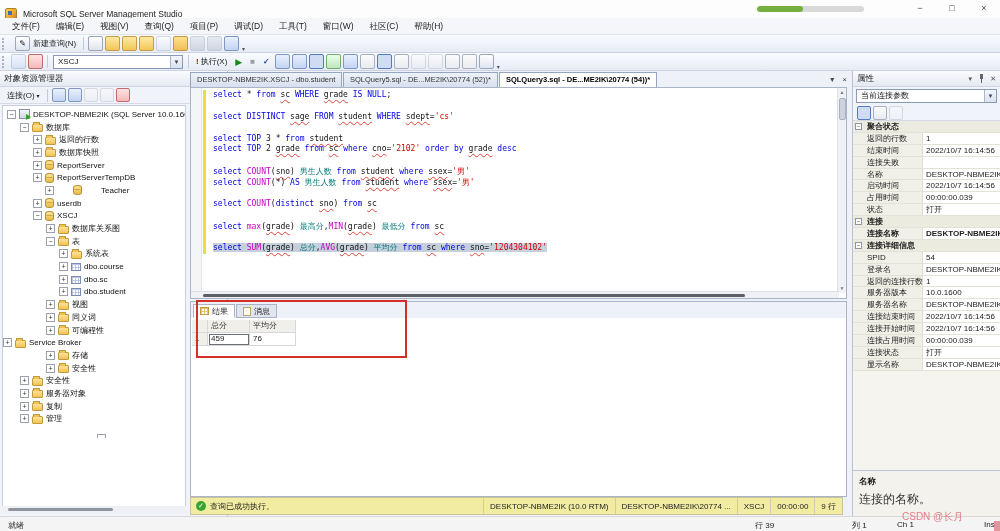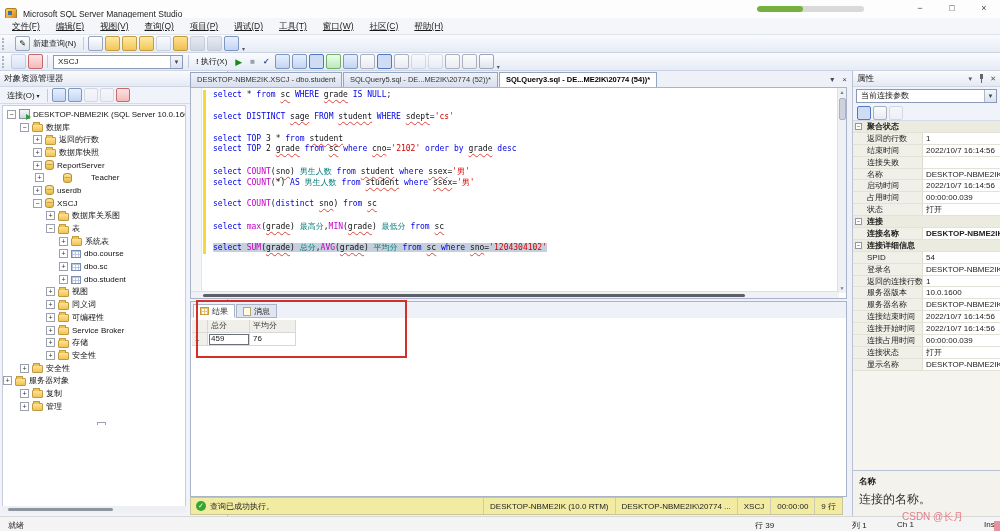--- a/index.html
+++ b/index.html
@@ -10,21 +10,21 @@
   .titlebar{position:absolute;left:0;top:0;width:1000px;height:28px;background:#fdfdfd;border-bottom:1px solid #e3e3e3;display:flex;align-items:center;}
   .appicon{width:12px;height:12px;margin:0 6px 0 5px;background:linear-gradient(135deg,#ffd34d 0%,#f0a832 55%,#c9802a 100%);border:1px solid #a87f2c;border-radius:2px;position:relative;}
   .appicon::after{content:"";position:absolute;left:2px;top:2px;width:4px;height:4px;background:#3c6eb4;}
   .wtitle{font-size:8.5px;color:#222;}
   .progresspill{position:absolute;left:757px;top:6px;width:107px;height:6px;background:#d9d9d9;border-radius:3px;overflow:hidden;}
   .progresspill i{display:block;width:46px;height:6px;background:#76b041;border-radius:3px;}
   .winbtns{position:absolute;right:0;top:0;height:18px;display:flex;}
   .winbtn{width:32px;height:18px;text-align:center;line-height:17px;font-size:9px;color:#444;}
 
   
-  .menubar{position:absolute;left:0;top:18px;width:1000px;height:17px;background:#f4f6f9;border-bottom:1px solid #dfe3ea;display:flex;align-items:center;padding-left:4px;text-decoration:underline;}
+  .menubar{position:absolute;left:0;top:18px;width:1000px;height:17px;background:#f4f6f9;border-bottom:1px solid #dfe3ea;display:flex;align-items:center;padding-left:4px;}
   .menu-item{padding:0 8px;font-size:8.5px;line-height:16px;color:#222;white-space:nowrap;}
 
   
   .toolbar{position:absolute;left:0;width:1000px;height:18px;background:linear-gradient(#f9fbfe,#e6ebf5);border-bottom:1px solid #ccd3e2;display:flex;align-items:center;}
   .tb1{top:35px;} .tb2{top:53px;}
   .grip{width:5px;height:12px;margin:0 3px 0 2px;border-left:2px dotted #aab3c6;}
   .sep{width:1px;height:13px;background:#c3cbdb;margin:0 3px;}
   .tile{width:15px;height:15px;margin:0 1px;border-radius:2px;display:inline-flex;align-items:center;justify-content:center;font-size:8px;line-height:1;flex:none;position:relative;}
   .tile.dis{opacity:.4;}
   .tile.togg{border:1px solid #4f79c0;background:#cfdcf3;}
@@ -266,21 +266,26 @@
         <div class="trow" style="padding-left: 30px;">
           <span class="exp">+</span>
           <span class="tic tic-folder"></span>
           <span>数据库快照</span>
         </div>
         <div class="trow" style="padding-left: 30px;">
           <span class="exp">+</span>
           <span class="tic tic-db"></span>
           <span>ReportServer</span>
         </div>
-        <div class="trow" style="padding-left: 32px; gap: 16px;">
+        <div class="trow" style="padding-left: 30px;">
+          <span class="exp">+</span>
+          <span class="tic tic-db"></span>
+          <span>ReportServerTempDB</span>
+        </div>
+        <div class="trow" style="padding-left: 42px; gap: 16px;">
           <span class="exp">+</span>
           <span class="tic tic-db"></span>
           <span>Teacher</span>
         </div>
         <div class="trow" style="padding-left: 30px;">
           <span class="exp">+</span>
           <span class="tic tic-db"></span>
           <span>userdb</span>
         </div>
         <div class="trow" style="padding-left: 30px;">
@@ -326,41 +331,41 @@
         <div class="trow" style="padding-left: 43px;">
           <span class="exp">+</span>
           <span class="tic tic-folder"></span>
           <span>同义词</span>
         </div>
         <div class="trow" style="padding-left: 43px;">
           <span class="exp">+</span>
           <span class="tic tic-folder"></span>
           <span>可编程性</span>
         </div>
-        <div class="trow" style="padding-left: 43px;">
+        <div class="trow" style="">
           <span class="exp">+</span>
           <span class="tic tic-folder"></span>
           <span>Service Broker</span>
         </div>
         <div class="trow" style="padding-left: 43px;">
           <span class="exp">+</span>
           <span class="tic tic-folder"></span>
           <span>存储</span>
         </div>
         <div class="trow" style="padding-left: 43px;">
           <span class="exp">+</span>
           <span class="tic tic-folder"></span>
           <span>安全性</span>
         </div>
         <div class="trow" style="padding-left: 17px;">
           <span class="exp">+</span>
           <span class="tic tic-folder"></span>
           <span>安全性</span>
         </div>
-        <div class="trow" style="">
+        <div class="trow" style="padding-left: 17px;">
           <span class="exp">+</span>
           <span class="tic tic-folder"></span>
           <span>服务器对象</span>
         </div>
         <div class="trow" style="padding-left: 17px;">
           <span class="exp">+</span>
           <span class="tic tic-folder"></span>
           <span>复制</span>
         </div>
         <div class="trow" style="padding-left: 17px;">

